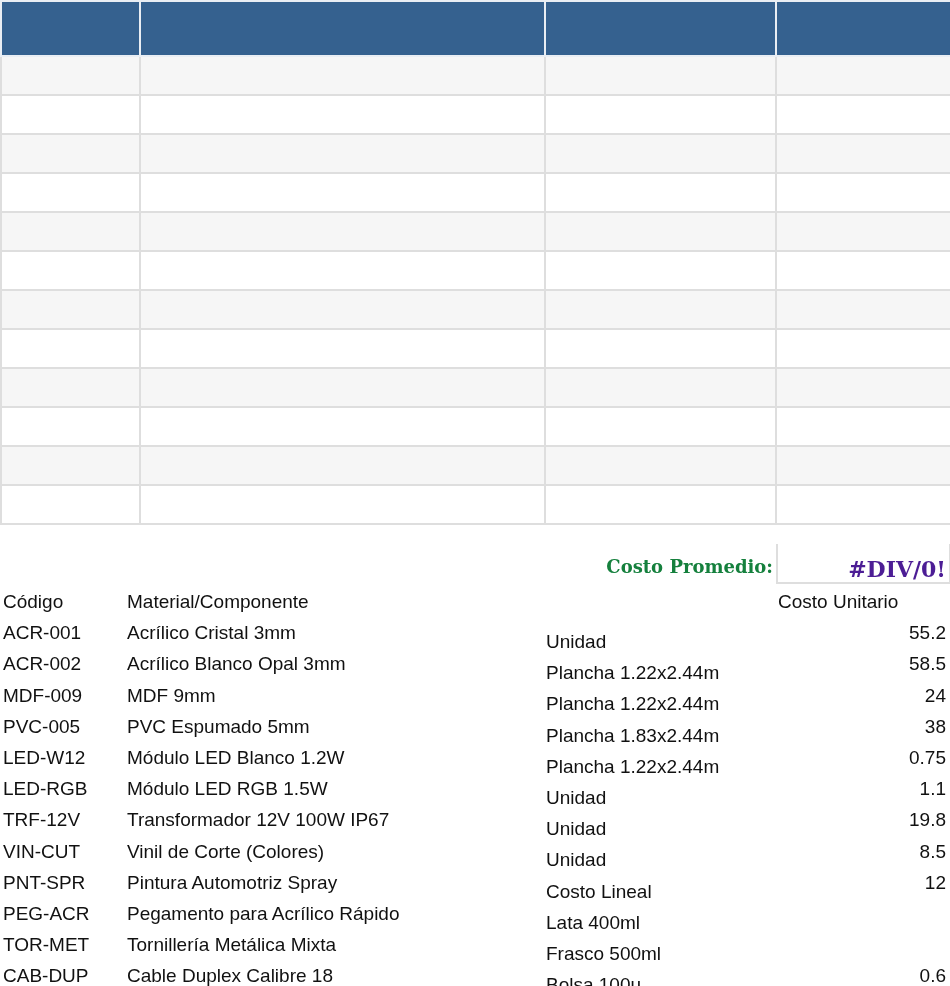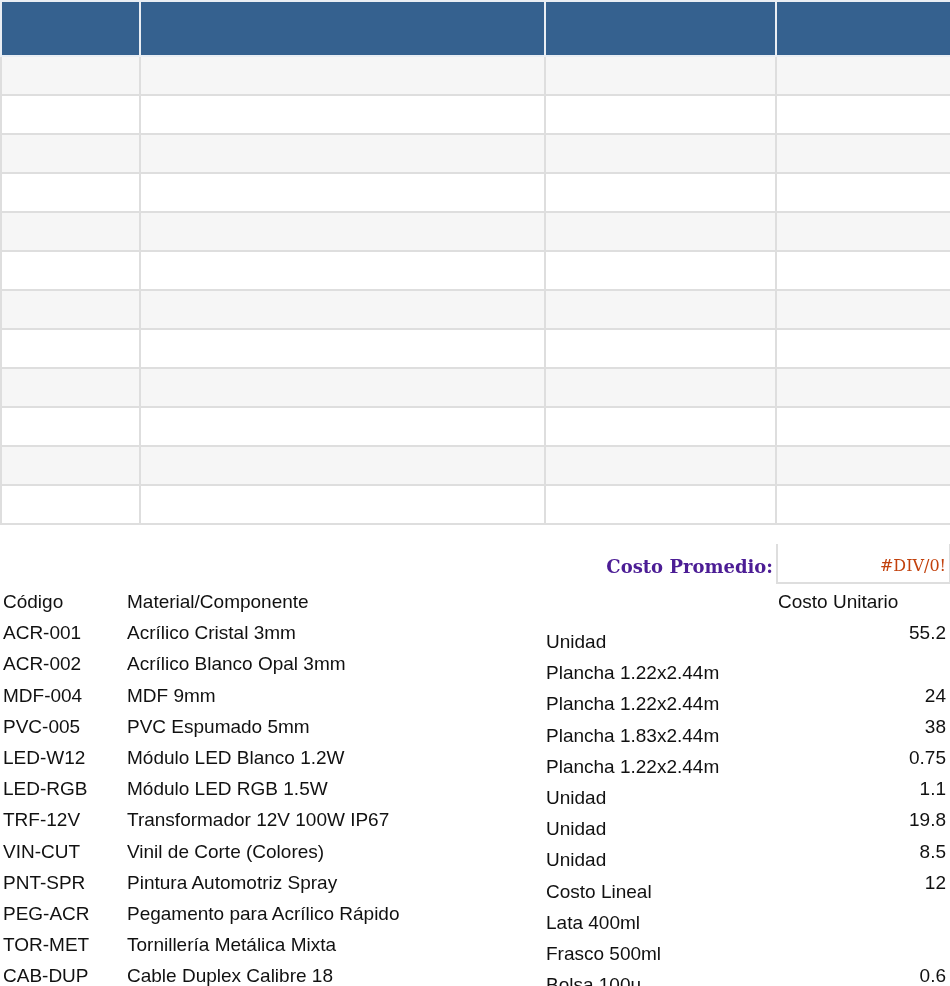--- a/index.html
+++ b/index.html
@@ -6,24 +6,24 @@
   body { width: 950px; height: 986px; position: relative; overflow: hidden;
          font-family: "Liberation Sans", "DejaVu Sans", sans-serif; color: #111; }
   .grid { position: absolute; left: 0; top: 0; width: 950px; border-collapse: collapse; table-layout: fixed; }
   .grid td { border: 2px solid #dedede; padding: 0; }
   .grid tr.hdr td { background: #35618f; border: 2px solid #e9eef4; height: 53px; }
   .grid tr.r td { height: 37px; }
   .grid tr.odd td { background: #f6f6f6; }
   .grid tr.even td { background: #ffffff; }
   .avg-row { position: absolute; top: 545px; left: 0; width: 950px; height: 40px; }
   .avg-label { position: absolute; right: 177px; top: 11px; font-family: "DejaVu Serif", "Liberation Serif", serif;
-               font-weight: bold; font-size: 18px; color: #4c1d95; }
+               font-weight: bold; font-size: 18px; color: #15803d; }
   .avg-cell { position: absolute; left: 776px; top: -1px; width: 171px; height: 38px; border: 2px solid #dedede; border-top: none; }
   .avg-value { position: absolute; right: 3px; top: 12px; font-family: "DejaVu Serif", "Liberation Serif", serif;
-               font-weight: normal; font-size: 16px; color: #c2410c; }
+               font-weight: bold; font-size: 22px; color: #4c1d95; }
   .list { position: absolute; top: 586px; left: 0; width: 950px; }
   .list .row { position: relative; height: 31.2px; font-size: 19px; line-height: 31px; padding-left: 48px; }
   .list .c { position: absolute; top: 0; white-space: nowrap; }
   .c.code { left: 3px; }
   .c.mat { left: 127px; }
   .c.unit { left: 546px; margin-top: 40px; }
   .c.cost { left: 778px; width: 168px; text-align: right; }
   .list .row.head .c.cost { text-align: left; }
 </style>
 </head>
@@ -135,23 +135,24 @@
   <div class="row">
       <span class="c code">ACR-001</span>
       <span class="c mat">Acrílico Cristal 3mm</span>
       <span class="c unit">Plancha 1.22x2.44m</span>
       <span class="c cost">55.2</span>
     </div>
   <div class="row">
       <span class="c code">ACR-002</span>
       <span class="c mat">Acrílico Blanco Opal 3mm</span>
       <span class="c unit">Plancha 1.22x2.44m</span>
-    </div>
-  <div class="row">
-      <span class="c code">MDF-004</span>
+      <span class="c cost">58.5</span>
+    </div>
+  <div class="row">
+      <span class="c code">MDF-009</span>
       <span class="c mat">MDF 9mm</span>
       <span class="c unit">Plancha 1.83x2.44m</span>
       <span class="c cost">24</span>
     </div>
   <div class="row">
       <span class="c code">PVC-005</span>
       <span class="c mat">PVC Espumado 5mm</span>
       <span class="c unit">Plancha 1.22x2.44m</span>
       <span class="c cost">38</span>
     </div>

